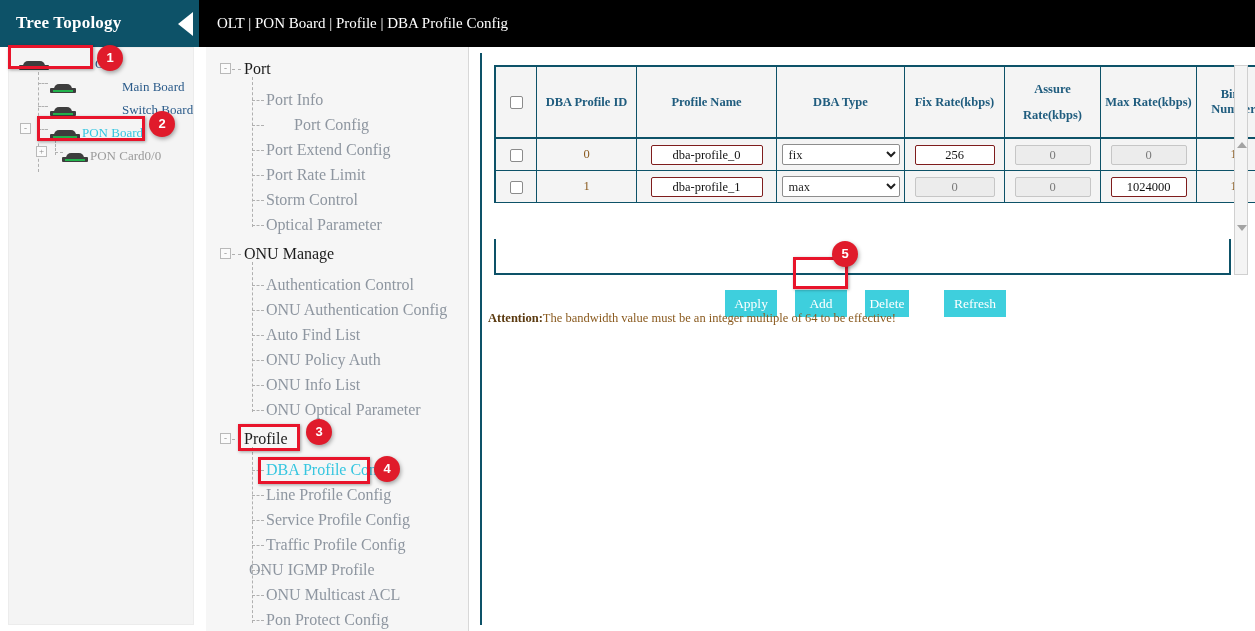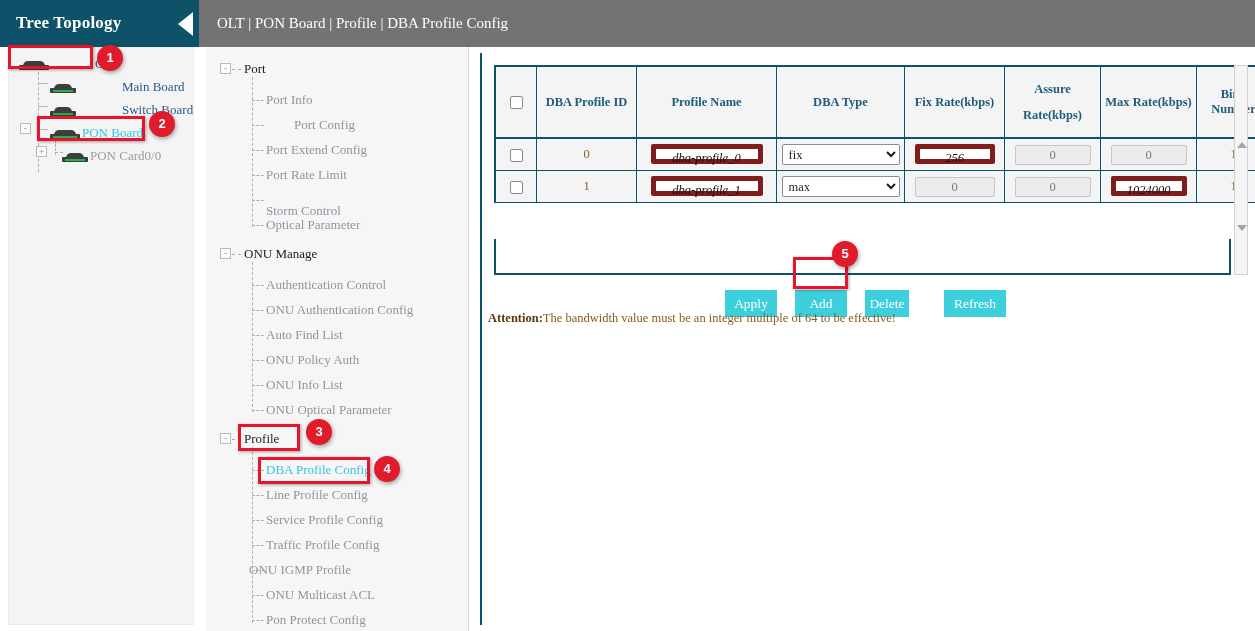--- a/index.html
+++ b/index.html
@@ -102,33 +102,33 @@
     background: #e01b2b; color: #ffffff;
     font-family: "Liberation Sans", sans-serif;
     font-size: 13px; font-weight: bold;
     text-align: center; line-height: 26px;
     box-shadow: 1px 2px 4px rgba(0,0,0,.35);
   }
 
   
   #main-header {
     position: absolute; left: 199px; top: 0; width: 1056px; height: 47px;
-    background: #737373;
+    background: #000000;
   }
   #breadcrumb {
     position: absolute; left: 18px; top: 15px;
     color: #ffffff; font-size: 15px;
   }
   #menu-panel {
     position: absolute; left: 206px; top: 47px; width: 263px; height: 584px;
     background: #f6f6f6; border-right: 1px solid #d8d8d8;
   }
   .mnode {
     position: absolute; height: 20px; line-height: 20px;
-    font-size: 13px; white-space: nowrap;
+    font-size: 16px; white-space: nowrap;
   }
   .m-root { color: #1c1c1c; }
   .m-leaf { color: #8e96a0; }
   .m-leaf-active { color: #36c6e0; }
 
   #content-panel {
     position: absolute; left: 470px; top: 47px; width: 785px; height: 584px;
     background: #ffffff;
   }
   #content-inner {
@@ -169,21 +169,21 @@
     display: inline-block; height: 20px; line-height: 18px;
     border: 1px solid #8d8d8d; background: #ffffff;
     text-align: center; font-size: 12.5px;
     font-family: "Liberation Serif", serif;
     color: #1f1f1f; border-radius: 2px;
     padding: 0 3px;
   }
   .cellbox.dim {
     background: #ececec; border: 1px solid #c6c6c6; color: #7a7a7a;
   }
-  .cellbox.active { border: 5px solid #7f1d1d; color: #111111; font-style: italic; }
+  .cellbox.active { border: 1px solid #7f1d1d; color: #111111; }
   select.ddl {
     width: 118px; height: 21px;
     font-family: "Liberation Serif", serif; font-size: 12.5px;
     border: 1px solid #8d8d8d; background: #ffffff; color: #1f1f1f;
     border-radius: 2px; padding: 0 2px;
   }
   .cbx {
     width: 13px; height: 13px; border: 1px solid #8b8b8b;
     background: #ffffff; border-radius: 2px; display: inline-block;
     cursor: pointer; vertical-align: middle;
@@ -327,21 +327,21 @@
     <div class="dash-h" style="left:46px; top:78px; width:12px;"></div>
     <div class="mnode m-leaf" style="left:60px; top:68px;margin-left:28px;">Port Config</div>
 
     <div class="dash-h" style="left:46px; top:103px; width:12px;"></div>
     <div class="mnode m-leaf" style="left:60px; top:93px;">Port Extend Config</div>
 
     <div class="dash-h" style="left:46px; top:128px; width:12px;"></div>
     <div class="mnode m-leaf" style="left:60px; top:118px;">Port Rate Limit</div>
 
     <div class="dash-h" style="left:46px; top:153px; width:12px;"></div>
-    <div class="mnode m-leaf" style="left:60px; top:154px;text-align:right;">Storm Control</div>
+    <div class="mnode m-leaf" style="left:60px; top:143px;text-align:right;">Storm Control</div>
 
     <div class="dash-h" style="left:46px; top:178px; width:12px;"></div>
     <div class="mnode m-leaf" style="left:60px; top:168px;">Optical Parameter</div>
 
     <div class="exp" style="left:14px; top:201px;">-</div>
     <div class="dash-h" style="left:26px; top:207px; width:9px;"></div>
     <div class="mnode m-root" style="left:38px; top:197px;">ONU Manage</div>
 
     <div class="dash-h" style="left:46px; top:238px; width:12px;"></div>
     <div class="mnode m-leaf" style="left:60px; top:228px;">Authentication Control</div>

